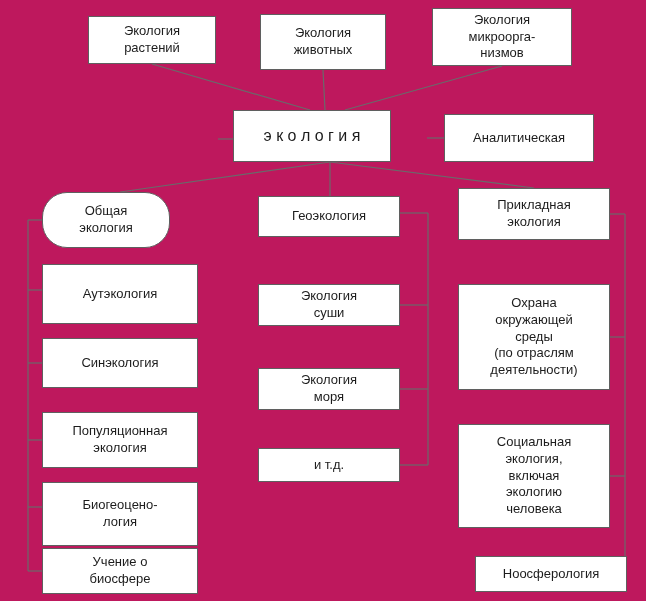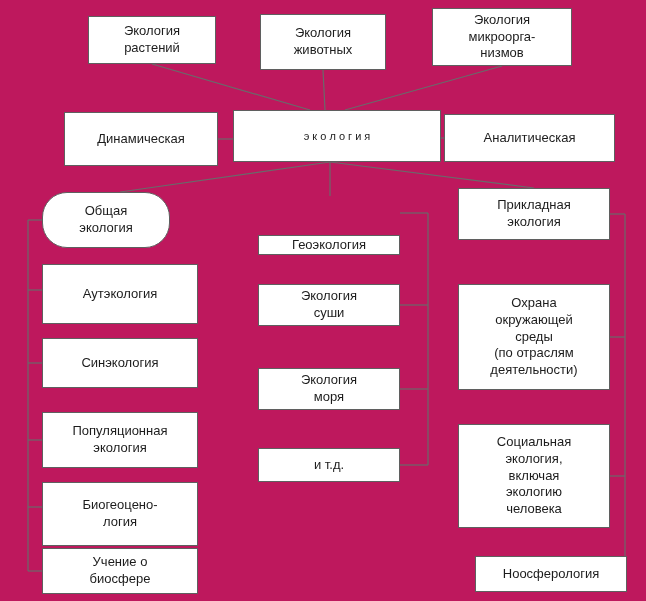--- a/index.html
+++ b/index.html
@@ -30,31 +30,31 @@
     line-height: 1.3;
     white-space: pre-line;
     padding: 2px 4px;
   }
   
   .n-plants        { left: 88px;  top: 16px;  width: 128px; height: 48px; }
   .n-animals       { left: 260px; top: 14px;  width: 126px; height: 56px; }
   .n-microbes      { left: 432px; top: 8px;   width: 140px; height: 58px; }
   
   .n-dynamic       { left: 64px;  top: 112px; width: 154px; height: 54px; }
-  .n-ecology       { left: 233px; top: 110px; width: 208px; height: 52px; font-size: 11px; }
-  .n-analytical    { left: 444px; top: 114px; width: 171px; height: 48px; }
+  .n-ecology       { left: 233px; top: 110px; width: 158px; height: 52px; font-size: 16px; }
+  .n-analytical    { left: 444px; top: 114px; width: 150px; height: 48px; }
   
   .n-general       { left: 42px;  top: 192px; width: 128px; height: 56px; border-radius: 25px; }
   .n-autecology    { left: 42px;  top: 264px; width: 156px; height: 60px; }
   .n-synecology    { left: 42px;  top: 338px; width: 156px; height: 50px; text-align: right; }
   .n-population    { left: 42px;  top: 412px; width: 156px; height: 56px; }
   .n-biogeocenology{ left: 42px;  top: 482px; width: 156px; height: 64px; }
   .n-biosphere     { left: 42px;  top: 548px; width: 156px; height: 46px; }
   
-  .n-geoecology    { left: 258px; top: 196px; width: 142px; height: 20px; margin-top: 39px; }
+  .n-geoecology    { left: 258px; top: 196px; width: 142px; height: 41px; }
   .n-land          { left: 258px; top: 284px; width: 142px; height: 42px; }
   .n-sea           { left: 258px; top: 368px; width: 142px; height: 42px; }
   .n-etc           { left: 258px; top: 448px; width: 142px; height: 34px; }
   
   .n-applied       { left: 458px; top: 188px; width: 152px; height: 52px; }
   .n-environment   { left: 458px; top: 284px; width: 152px; height: 106px; }
   .n-social        { left: 458px; top: 424px; width: 152px; height: 104px; }
   .n-noospherology { left: 458px; top: 556px; width: 152px; height: 36px; margin-left: 17px; }
 </style>
 </head>
@@ -99,21 +99,20 @@
   </svg>
 
   <div class="node n-plants">Экология
 растений</div>
   <div class="node n-animals">Экология
 животных</div>
   <div class="node n-microbes">Экология
 микроорга-
 низмов</div>
 
-  <div class="node n-dynamic">Динамическая</div>
   <div class="node n-ecology">э к о л о г и я</div>
   <div class="node n-analytical">Аналитическая</div>
 
   <div class="node n-general">Общая
 экология</div>
   <div class="node n-autecology">Аутэкология</div>
   <div class="node n-synecology">Синэкология</div>
   <div class="node n-population">Популяционная
 экология</div>
   <div class="node n-biogeocenology">Биогеоцено-

